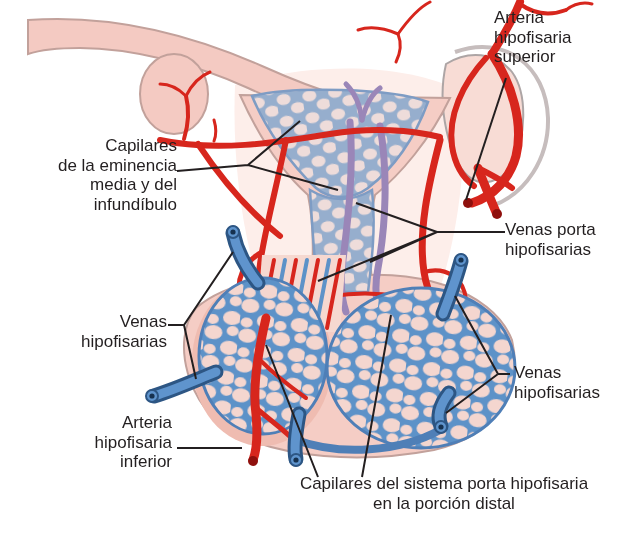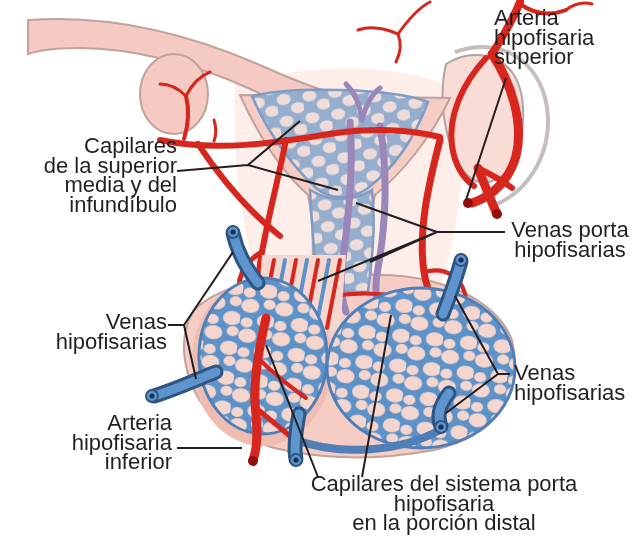--- a/index.html
+++ b/index.html
@@ -8,21 +8,21 @@
     --portal:#9a86b8;
     --mesh:#5d92c8; --meshCell:#f4d6cf;
     --meshGray:#96aecd; --meshGrayCell:#eedcda;
     --tissue:#f5cdc5; --tissueBand:#f4cac2; --tissueEdge:#c2a19b;
     --line:#231f20; --text:#231f20; --bg:#ffffff;
   }
   html,body{margin:0;padding:0;background:var(--bg);}
   #fig{position:relative;width:638px;height:551px;background:var(--bg);
        font-family:"Liberation Sans",sans-serif;overflow:hidden;}
   #art{position:absolute;left:0;top:0;}
-  .lbl{position:absolute;color:var(--text);font-size:22px;line-height:19.5px;
+  .lbl{position:absolute;color:var(--text);font-size:17px;line-height:19.5px;
        white-space:pre-line;}
   .r{text-align:right;} .c{text-align:center;}
   
   .artery{stroke:var(--artery);fill:none;stroke-linecap:round;stroke-linejoin:round;}
   .arteryTip{fill:var(--arteryDark);stroke:none;}
   .veinOut{stroke:var(--veinOutline);fill:none;stroke-linecap:round;}
   .veinIn{stroke:var(--vein);fill:none;stroke-linecap:round;}
   .veinEnd{fill:var(--vein);stroke:var(--veinOutline);stroke-width:2;}
   .veinEndDot{fill:var(--veinTip);stroke:none;}
   .portal{stroke:var(--portal);fill:none;stroke-linecap:round;}
@@ -172,25 +172,25 @@
       <path class="leader" d="M510,374 L498,374 M498,374 L455,296 M498,374 L446,413"></path>
       <path class="leader" d="M318,477 L266,345 M362,477 L391,315"></path>
     </g>
   </svg>
 
   <div class="lbl" style="left:494px;top:8px;width:130px;">Arteria
 hipofisaria
 superior</div>
 
   <div class="lbl r" style="left:0;top:136px;width:177px;">Capilares
-de la superior
+de la eminencia
 media y del
 infundíbulo</div>
 
-  <div class="lbl" style="left:505px;top:220px;width:130px;text-align:center;">Venas porta
+  <div class="lbl" style="left:505px;top:220px;width:130px;">Venas porta
 hipofisarias</div>
 
   <div class="lbl r" style="left:0;top:312px;width:167px;">Venas
 hipofisarias</div>
 
   <div class="lbl" style="left:514px;top:363px;width:120px;">Venas
 hipofisarias</div>
 
   <div class="lbl r" style="left:0;top:413px;width:172px;">Arteria
 hipofisaria

